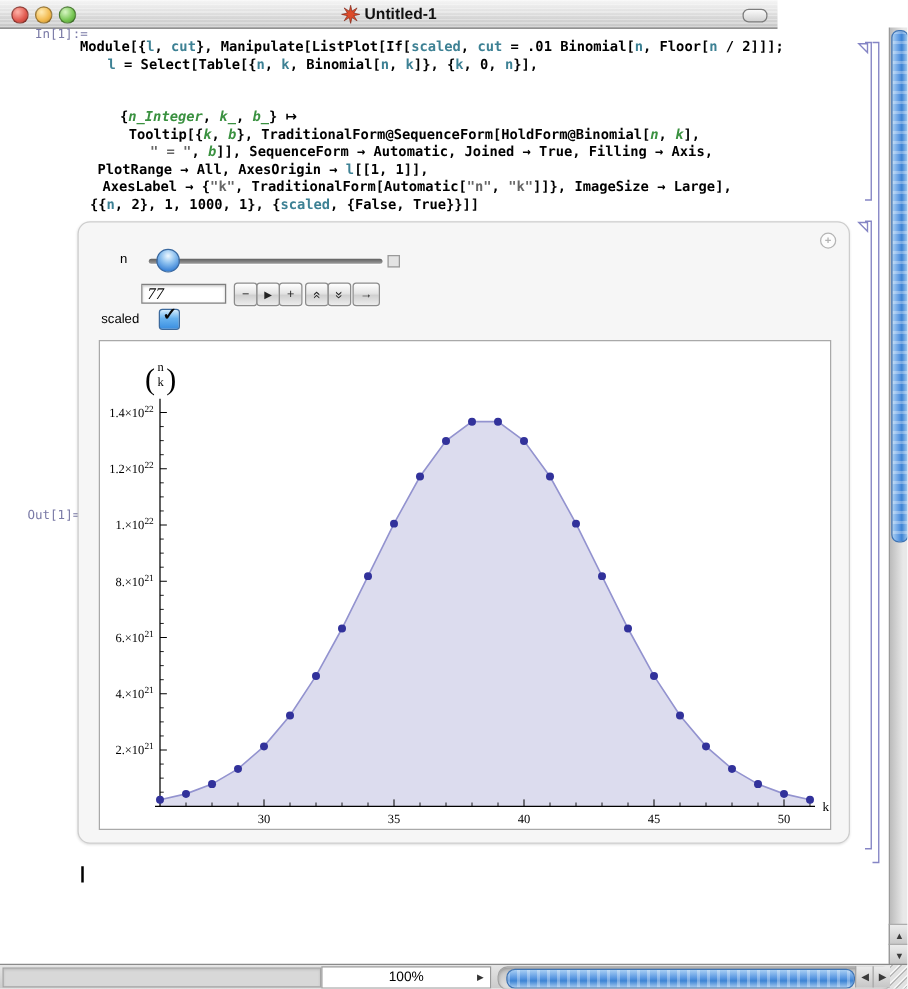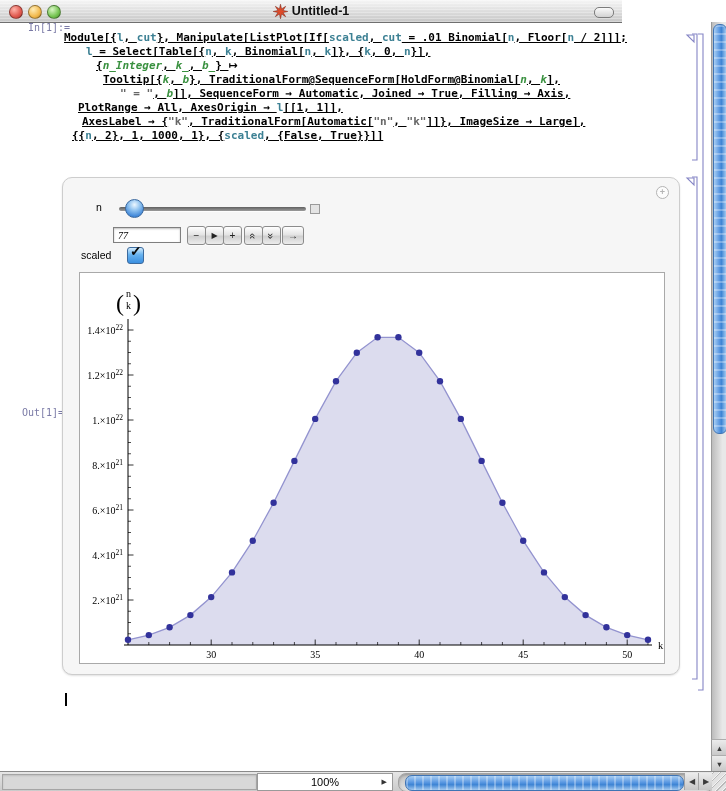--- a/index.html
+++ b/index.html
@@ -15,36 +15,36 @@
   .tl.yel{left:28px;background:radial-gradient(circle at 35% 30%,#ffecb5,#f2b94d 60%,#b5852c);}
   .tl.grn{left:47px;background:radial-gradient(circle at 35% 30%,#d8f6c4,#74c450 60%,#4c8c31);}
   .titlegroup{position:absolute;left:0;right:0;top:0;height:22px;display:flex;align-items:center;justify-content:center;gap:4px;}
   .wtitle{font-size:12.5px;font-weight:bold;color:#111;}
   .pill{position:absolute;right:8px;top:7px;width:18px;height:9px;border:1.4px solid #7c7c7c;border-radius:5px;background:linear-gradient(#fafafa,#d2d2d2);}
   
   .cell-label{position:absolute;font-family:"DejaVu Sans Mono","Liberation Mono",monospace;font-size:10px;color:#7a7aa6;}
   #code-lines{position:absolute;left:64px;top:31px;}
   .code-line{height:14px;line-height:14px;white-space:pre;
      font-family:"DejaVu Sans Mono","Liberation Mono",monospace;font-size:11px;font-weight:bold;color:#000;}
-  .t-k{color:#000;text-decoration:underline;} .t-v{color:#3d8194;} .t-p{color:#3a9140;font-style:italic;}
+  .t-k{color:#000;} .t-v{color:#3d8194;} .t-p{color:#3a9140;font-style:italic;}
   .t-s{color:#666;} .t-a{font-family:"DejaVu Sans",sans-serif;}
   
   .mpanel{position:absolute;left:62px;top:177px;width:616px;height:496px;background:#f6f6f6;
      border:1px solid #cdcdcd;border-radius:10px;box-shadow:0 1px 2px rgba(0,0,0,.12);}
   .msettings{position:absolute;right:10px;top:8px;width:11px;height:11px;border:1.4px solid #b4b4b4;border-radius:50%;
      color:#b4b4b4;font-size:9px;font-weight:bold;line-height:10px;text-align:center;background:#fcfcfc;}
   .slabel{position:absolute;left:33px;top:23px;font-size:10.5px;color:#000;}
   .strack{position:absolute;left:56px;top:29px;width:187px;height:4px;border-radius:2px;
      background:linear-gradient(#606060,#9c9c9c);box-shadow:0 1px 0 rgba(255,255,255,.8);}
   .sthumb{position:absolute;top:21px;width:17px;height:17px;border-radius:50%;border:1px solid #39689f;
      background:radial-gradient(circle at 50% 28%,#eef8ff,#8cc0ef 40%,#3f86d8 78%,#2a65ae);}
   .sdetach{position:absolute;left:247px;top:26px;width:8px;height:8px;border:1px solid #9a9a9a;background:#e4e4e4;}
   .mfield{position:absolute;left:50px;top:49px;width:62px;height:14px;border:1px solid #7f7f7f;background:#fff;
      box-shadow:inset 0 1px 2px rgba(0,0,0,.25);font-family:"Liberation Serif",serif;font-style:italic;
-     font-size:10px;padding:0 0 0 4px;color:#000;}
+     font-size:13px;padding:0 0 0 4px;color:#000;}
   .btnrow{position:absolute;top:48px;display:flex;}
   .abtn{width:17px;height:17px;margin-right:-1px;border:1px solid #8c8c8c;border-radius:3px;
      background:linear-gradient(#ffffff,#e4e4e4 45%,#d0d0d0 55%,#ececec);
      display:flex;align-items:center;justify-content:center;font-size:10px;color:#222;
      box-shadow:0 1px 0 rgba(255,255,255,.7);}
   .abtn .rot{display:inline-block;transform:rotate(90deg);font-size:11px;line-height:10px;}
   .chklabel{position:absolute;left:18px;top:71px;font-size:10.5px;color:#000;}
   .chkbox{position:absolute;left:64px;top:69px;width:15px;height:15px;border:1px solid #3c6a9d;border-radius:3px;
      background:linear-gradient(#d3ecfd,#67b2ef 45%,#3b8fe0);}
   .chkbox .mark{position:absolute;left:2px;top:-5px;font-size:14px;font-weight:bold;color:#0a0a0a;}
@@ -95,21 +95,21 @@
       </svg>
       <span class="wtitle">Untitled-1</span>
     </div>
     <div class="pill"></div>
   </div>
 
   <div class="cell-label" style="left:28px;top:22px;">In[1]:=</div>
   <div id="code-lines">
       <div class="code-line" style="padding-left: 0px;"><span class="t-k">Module[{</span><span class="t-v">l</span><span class="t-k">, </span><span class="t-v">cut</span><span class="t-k">}, Manipulate[ListPlot[If[</span><span class="t-v">scaled</span><span class="t-k">, </span><span class="t-v">cut</span><span class="t-k"> = .01 Binomial[</span><span class="t-v">n</span><span class="t-k">, Floor[</span><span class="t-v">n</span><span class="t-k"> / 2]]];</span></div>
       <div class="code-line" style="padding-left: 22px;"><span class="t-v">l</span><span class="t-k"> = Select[Table[{</span><span class="t-v">n</span><span class="t-k">, </span><span class="t-v">k</span><span class="t-k">, Binomial[</span><span class="t-v">n</span><span class="t-k">, </span><span class="t-v">k</span><span class="t-k">]}, {</span><span class="t-v">k</span><span class="t-k">, 0, </span><span class="t-v">n</span><span class="t-k">}],</span></div>
-      <div class="code-line" style="padding-left: 32px;"><span class="t-k">{</span><span class="t-p">n_Integer</span><span class="t-k">, </span><span class="t-p">k_</span><span class="t-k">, </span><span class="t-p">b_</span><span class="t-k">} </span><span class="t-a">↦</span></div>
+      <div class="code-line" style="padding-left: 32px; margin-top: 28px;"><span class="t-k">{</span><span class="t-p">n_Integer</span><span class="t-k">, </span><span class="t-p">k_</span><span class="t-k">, </span><span class="t-p">b_</span><span class="t-k">} </span><span class="t-a">↦</span></div>
       <div class="code-line" style="padding-left: 39px;"><span class="t-k">Tooltip[{</span><span class="t-p">k</span><span class="t-k">, </span><span class="t-p">b</span><span class="t-k">}, TraditionalForm@SequenceForm[HoldForm@Binomial[</span><span class="t-p">n</span><span class="t-k">, </span><span class="t-p">k</span><span class="t-k">],</span></div>
       <div class="code-line" style="padding-left: 56px;"><span class="t-s">" = "</span><span class="t-k">, </span><span class="t-p">b</span><span class="t-k">]], SequenceForm → Automatic, Joined → True, Filling → Axis,</span></div>
       <div class="code-line" style="padding-left: 14px;"><span class="t-k">PlotRange → All, AxesOrigin → </span><span class="t-v">l</span><span class="t-k">[[1, 1]],</span></div>
       <div class="code-line" style="padding-left: 18px;"><span class="t-k">AxesLabel → {</span><span class="t-s">"k"</span><span class="t-k">, TraditionalForm[Automatic[</span><span class="t-s">"n"</span><span class="t-k">, </span><span class="t-s">"k"</span><span class="t-k">]]}, ImageSize → Large],</span></div>
       <div class="code-line" style="padding-left: 8px;"><span class="t-k">{{</span><span class="t-v">n</span><span class="t-k">, 2}, 1, 1000, 1}, {</span><span class="t-v">scaled</span><span class="t-k">, {False, True}}]]</span></div>
     </div>
 
   <div class="cell-label" style="left:22px;top:407px;">Out[1]=</div>
 
   <div class="mpanel">

